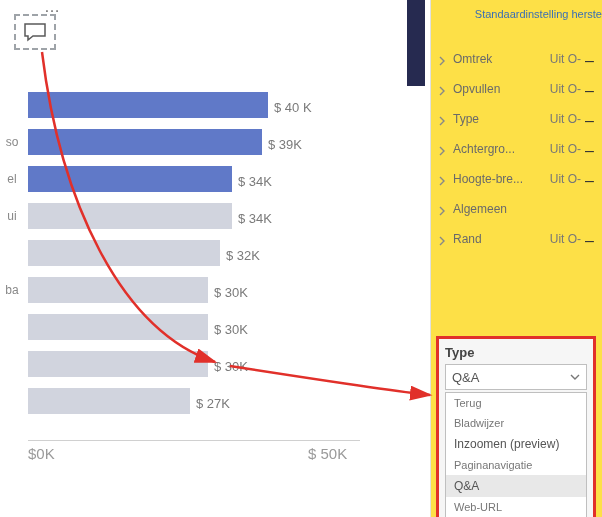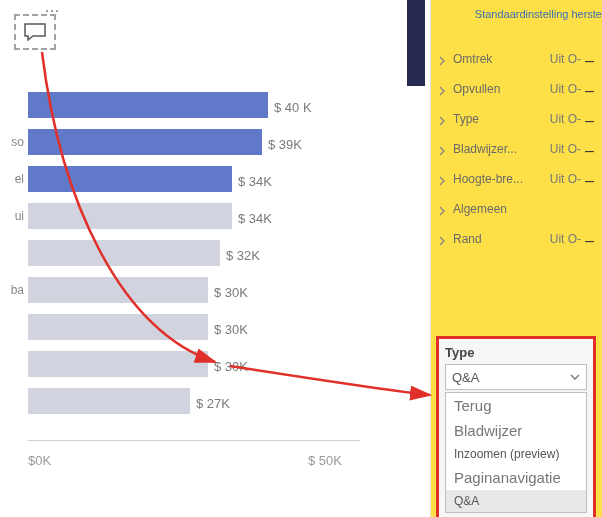--- a/index.html
+++ b/index.html
@@ -14,49 +14,49 @@
     background: #fff;
   }
   .qa-button svg { width: 24px; height: 20px; }
 
   .more-dots { position: absolute; left: 44px; top: -2px; color: #6e6e6e; font-size: 16px; letter-spacing: 1px; }
 
   .title { position: absolute; left: 82px; top: 30px; font-size: 18px; color: #4a4a4a; font-weight: 400; }
 
   .chart { position: absolute; left: 0; top: 90px; width: 380px; }
   .row { height: 30px; margin-bottom: 7px; position: relative; display: flex; align-items: center; }
-  .ylabel { width: 28px; text-align: right; font-size: 12px; color: #888; padding-right: 4px; white-space: nowrap; overflow: hidden; }
+  .ylabel { width: 28px; text-align: center; font-size: 12px; color: #888; padding-right: 4px; white-space: nowrap; overflow: hidden; }
   .barwrap { position: relative; flex: 1; height: 26px; }
   .bar { position: absolute; left: 0; top: 0; height: 26px; background: #6079c8; }
   .bar.placeholder { background: #d1d4de; }
   .val { position: absolute; top: 8px; font-size: 13px; color: #7a7a7a; white-space: nowrap; }
 
   .axis { position: absolute; left: 28px; right: 20px; top: 350px; border-top: 1px solid #d0d0d0; }
-  .tick { position: absolute; top: 12px; font-size: 13px; color: #9a9a9a; }
+  .tick { position: absolute; top: 4px; font-size: 15px; color: #9a9a9a; }
 
   
   .panel { position: absolute; left: 430px; top: 0; width: 172px; height: 517px; background: #fde047; border-left: 1px solid #e1e1e1; font-size: 12px; color: #5a5a5a; }
   .reset-link { position: absolute; top: 8px; right: 0; font-size: 11px; color: #3a6eb5; }
   .props { margin-top: 36px; }
   .prop { display: flex; align-items: flex-end; height: 30px; padding: 0 8px 0 6px; }
   .chev { width: 12px; flex-shrink: 0; }
   .chev svg { width: 10px; height: 10px; display: block; }
   .pname { flex: 1; padding-left: 4px; color: #6a6a6a; white-space: nowrap; overflow: hidden; text-overflow: ellipsis; }
   .pval { color: #777; font-size: 12px; margin-right: 4px; }
   .dash { color: #333; font-size: 16px; line-height: 10px; }
   .toggle { width: 24px; height: 10px; border-radius: 6px; background: #333; position: relative; margin-left: 4px; }
   .toggle .knob { width: 12px; height: 12px; border-radius: 50%; background: #444; position: absolute; right: -2px; top: -1px; border: 1px solid #999; }
 
   .type-box { position: absolute; left: 436px; top: 336px; width: 160px; border: 3px solid #e1302a; padding: 6px 6px 4px 6px; background: #f6f6f6; }
   .type-label { font-size: 13px; color: #444; margin-bottom: 4px; font-weight: 600; }
   .select { border: 1px solid #bfbfbf; background: #fff; height: 26px; display: flex; align-items: center; padding: 0 6px; justify-content: space-between; margin-bottom: 2px; }
   .select span { font-size: 13px; color: #555; }
   .dropdown { border: 1px solid #bfbfbf; background: #fff; }
   .opt { padding: 4px 8px; font-size: 12px; color: #555; }
-  .opt.small { font-size: 15px; color: #777; }
+  .opt.small { font-size: 11px; color: #777; }
   .opt.selected { background: #e8e8e8; }
 
   
   .overlay { position: absolute; left: 0; top: 0; width: 602px; height: 517px; pointer-events: none; }
 </style>
 </head>
 <body>
 
 <div class="canvas">
   <div class="darkbar"></div>
@@ -173,21 +173,21 @@
         <div class="pname">Type</div>
         <div class="pval">Uit O-</div>
         <div class="dash">–</div>
       </div>
       <div class="prop">
         <div class="chev">
           <svg viewBox="0 0 10 10">
             <path d="M3 1 L7 5 L3 9" fill="none" stroke="#888" stroke-width="1.4"></path>
           </svg>
         </div>
-        <div class="pname">Bladwijzer...</div>
+        <div class="pname">Achtergro...</div>
         <div class="pval">Uit O-</div>
         <div class="dash">–</div>
       </div>
       <div class="prop">
         <div class="chev">
           <svg viewBox="0 0 10 10">
             <path d="M3 1 L7 5 L3 9" fill="none" stroke="#888" stroke-width="1.4"></path>
           </svg>
         </div>
         <div class="pname">Hoogte-bre...</div>
@@ -222,20 +222,21 @@
     <svg width="10" height="10" viewBox="0 0 10 10">
         <path d="M1 3 L5 7 L9 3" fill="none" stroke="#777" stroke-width="1.4"></path>
       </svg>
   </div>
   <div class="dropdown" id="dropdown">
       <div class="opt small">Terug</div>
       <div class="opt small">Bladwijzer</div>
       <div class="opt">Inzoomen (preview)</div>
       <div class="opt small">Paginanavigatie</div>
       <div class="opt selected">Q&amp;A</div>
+      <div class="opt small">Web-URL</div>
     </div>
 </div>
 
 <svg class="overlay">
   <defs>
     <marker id="ah" markerWidth="10" markerHeight="10" refX="8" refY="3" orient="auto">
       <path d="M0,0 L9,3 L0,6 z" fill="#e1302a"></path>
     </marker>
   </defs>
   <path d="M 42 52 C 60 200, 120 330, 215 362" fill="none" stroke="#e1302a" stroke-width="2.5" marker-end="url(#ah)"></path>

